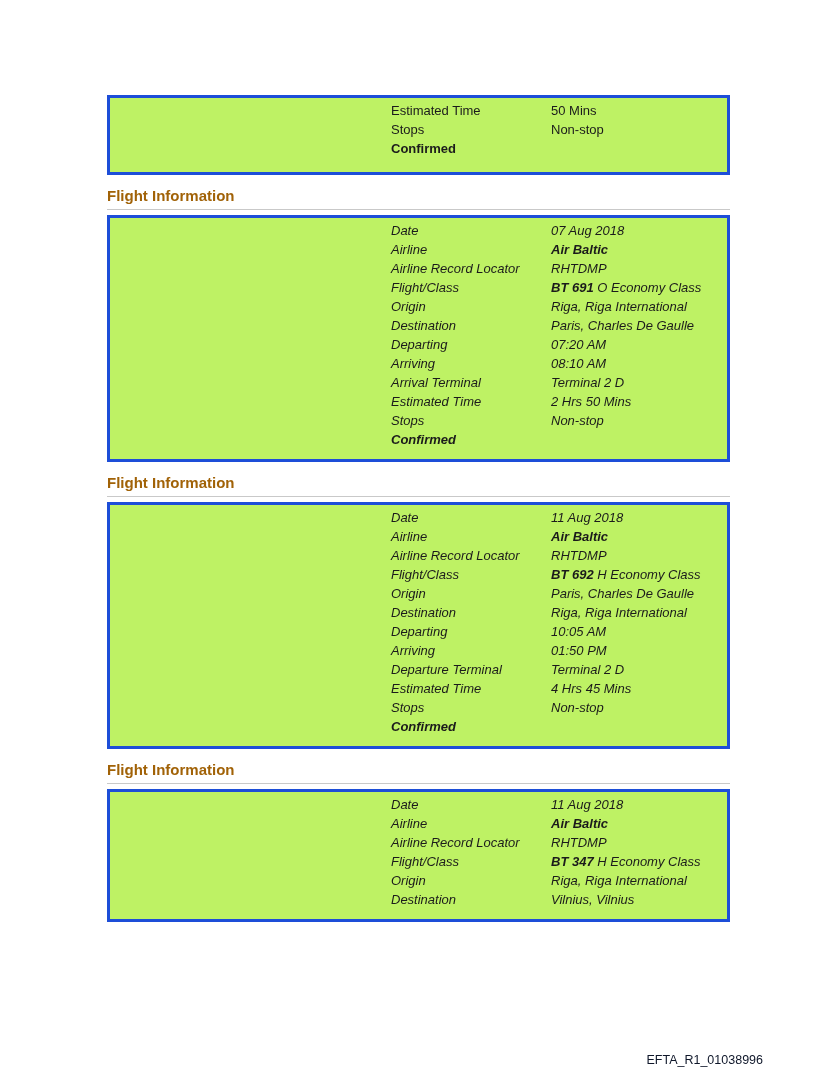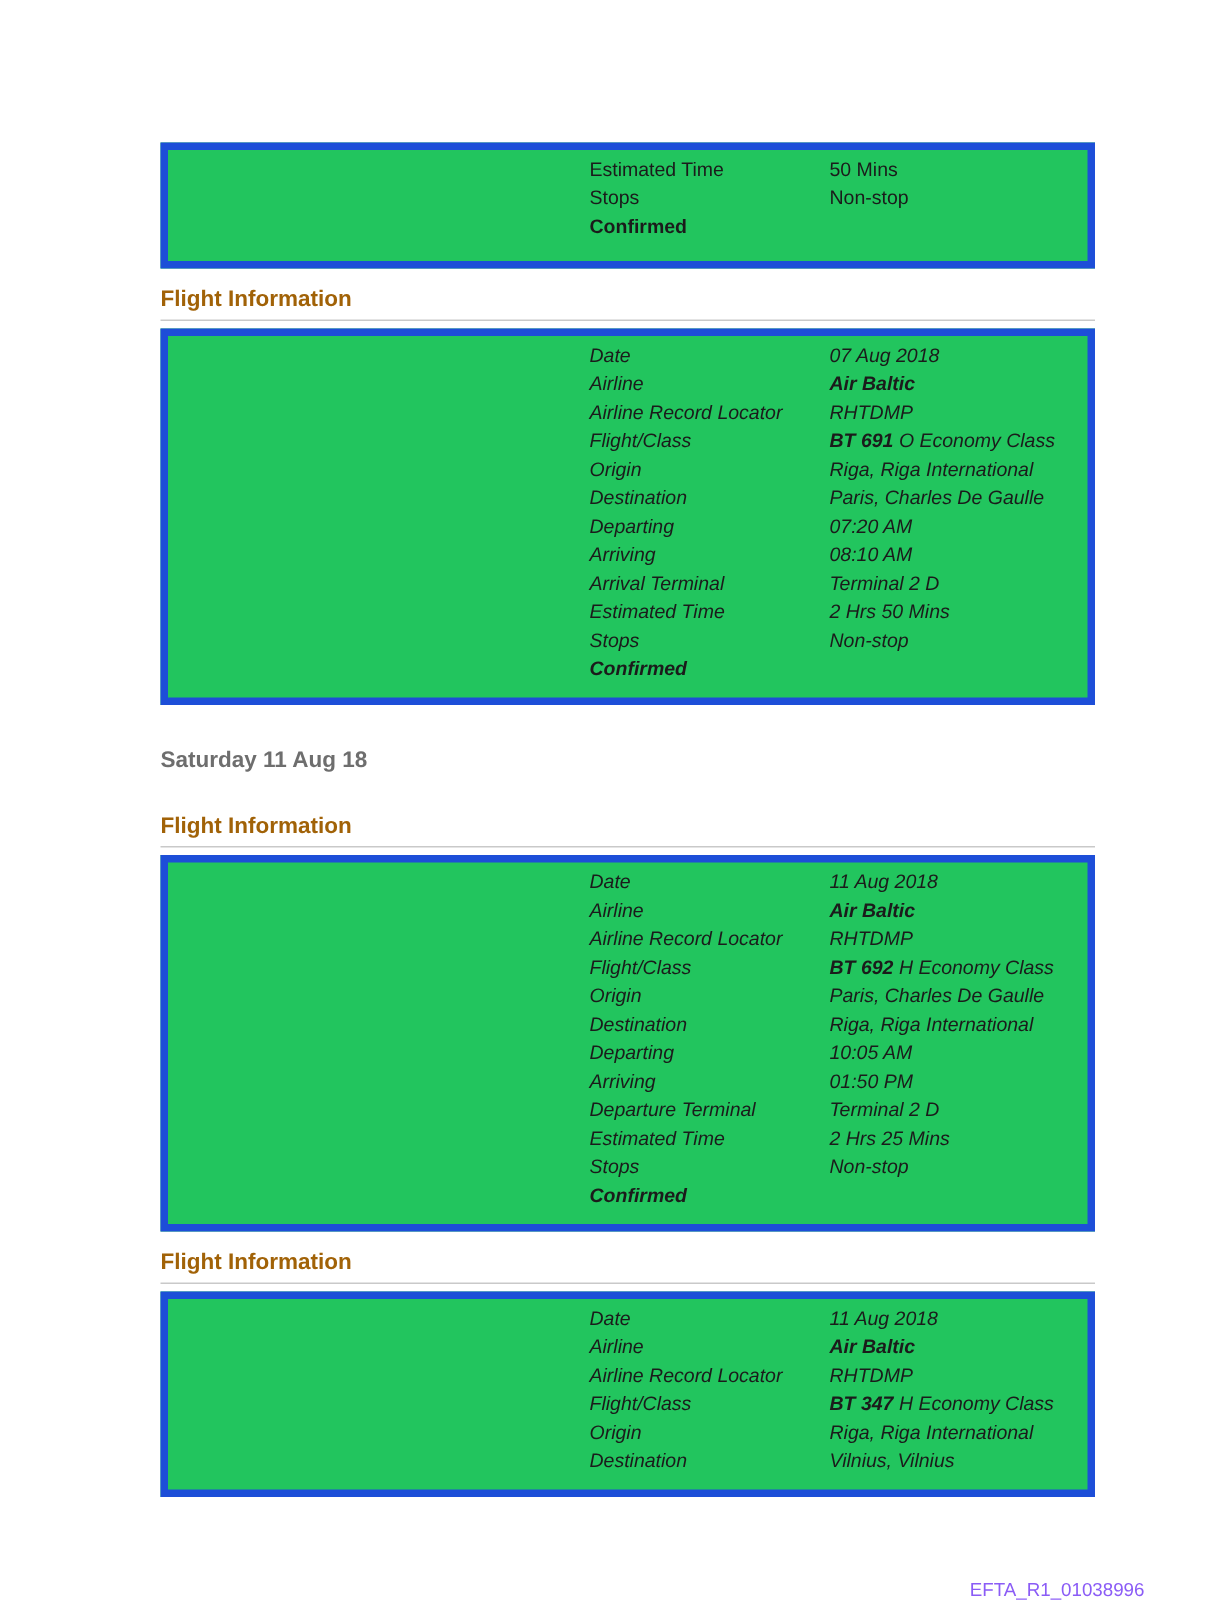--- a/index.html
+++ b/index.html
@@ -7,23 +7,23 @@
   body {
     width: 816px; height: 1073px;
     position: relative; overflow: hidden;
     font-family: "Liberation Sans", sans-serif;
     color: #1b1b1b;
   }
   .content {
     position: absolute; left: 107px; top: 95px; width: 623px;
   }
   .box {
-    border: 5px solid #1d4ed8;
+    border: 3px solid #1d4ed8;
     padding: 3px 0 10px 0;
-    background: #22c55e;
+    background: #bef264;
   }
   .box.continuation { padding-bottom: 14px; }
   .row { display: flex; font-size: 13px; line-height: 19px; color: #1b1b1b; }
   .row .spacer { width: 281px; flex: 0 0 281px; }
   .row .label { width: 160px; flex: 0 0 160px; }
   .row .value { flex: 1; }
   .bold { font-weight: bold; }
   .section-title {
     font-size: 15px; font-weight: bold; color: #a16207;
     margin-top: 12px;
@@ -32,21 +32,21 @@
     line-height: 18px;
   }
   .section-title + .box, .section-title ~ .box { margin-top: 5px; font-style: italic; }
   .day-title {
     font-size: 15px; font-weight: bold; color: #6e6e6e;
     margin-top: 28px; margin-bottom: 26px;
     line-height: 18px;
   }
   .footer-ref {
     position: absolute; right: 53px; bottom: 6px;
-    font-size: 12.5px; color: #8b5cf6;
+    font-size: 12.5px; color: #0f172a;
   }
 </style>
 </head>
 <body>
 
 <main class="content">
     <div class="box continuation">
       <div class="row">
         <span class="spacer"></span>
         <span class="label">Estimated Time</span>
@@ -119,21 +119,20 @@
         <span class="spacer"></span>
         <span class="label">Stops</span>
         <span class="value">Non-stop</span>
       </div>
       <div class="row">
         <span class="spacer"></span>
         <span class="label bold">Confirmed</span>
         <span class="value"></span>
       </div>
     </div>
-    <div class="day-title">Saturday 11 Aug 18</div>
     <div class="section-title">Flight Information</div>
     <div class="box">
       <div class="row">
         <span class="spacer"></span>
         <span class="label">Date</span>
         <span class="value">11 Aug 2018</span>
       </div>
       <div class="row">
         <span class="spacer"></span>
         <span class="label">Airline</span>
@@ -170,21 +169,21 @@
         <span class="value">01:50 PM</span>
       </div>
       <div class="row">
         <span class="spacer"></span>
         <span class="label">Departure Terminal</span>
         <span class="value">Terminal 2 D</span>
       </div>
       <div class="row">
         <span class="spacer"></span>
         <span class="label">Estimated Time</span>
-        <span class="value">2 Hrs 25 Mins</span>
+        <span class="value">4 Hrs 45 Mins</span>
       </div>
       <div class="row">
         <span class="spacer"></span>
         <span class="label">Stops</span>
         <span class="value">Non-stop</span>
       </div>
       <div class="row">
         <span class="spacer"></span>
         <span class="label bold">Confirmed</span>
         <span class="value"></span>

